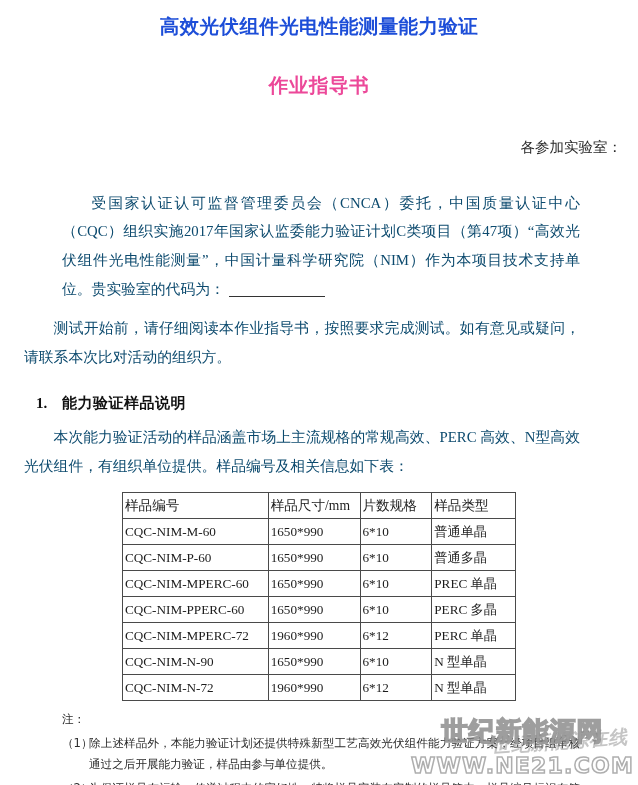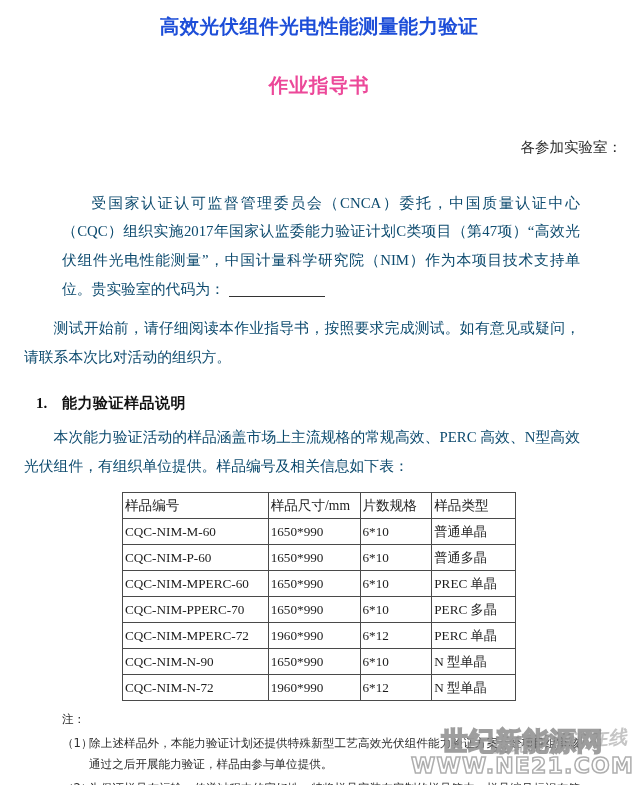--- a/index.html
+++ b/index.html
@@ -169,21 +169,21 @@
   }
   .wm-main .wm-url {
     font-family: "DejaVu Sans", "Liberation Sans", sans-serif;
     font-weight: bold;
     font-size: 22px;
     letter-spacing: 1.2px;
     color: rgba(255,255,255,0);
     -webkit-text-stroke: 1.5px rgba(135,135,135,0.68);
     text-shadow: 0 1px 0 rgba(255,255,255,0.9);
     display: block;
-    margin-top: 1px;
+    margin-top: 11px;
   }
   .wm-ghost {
     right: 10px;
     bottom: 35px;
     font-family: "DejaVu Sans", "Liberation Sans", sans-serif;
     font-style: italic;
     font-weight: bold;
     font-size: 19px;
     letter-spacing: 0.5px;
     color: rgba(110,110,110,0.40);
@@ -242,21 +242,21 @@
           <td>6*10</td>
           <td>普通多晶</td>
         </tr>
         <tr>
           <td>CQC-NIM-MPERC-60</td>
           <td>1650*990</td>
           <td>6*10</td>
           <td>PREC 单晶</td>
         </tr>
         <tr>
-          <td>CQC-NIM-PPERC-70</td>
+          <td>CQC-NIM-PPERC-60</td>
           <td>1650*990</td>
           <td>6*10</td>
           <td>PERC 多晶</td>
         </tr>
         <tr>
           <td>CQC-NIM-MPERC-72</td>
           <td>1960*990</td>
           <td>6*12</td>
           <td>PERC 单晶</td>
         </tr>

